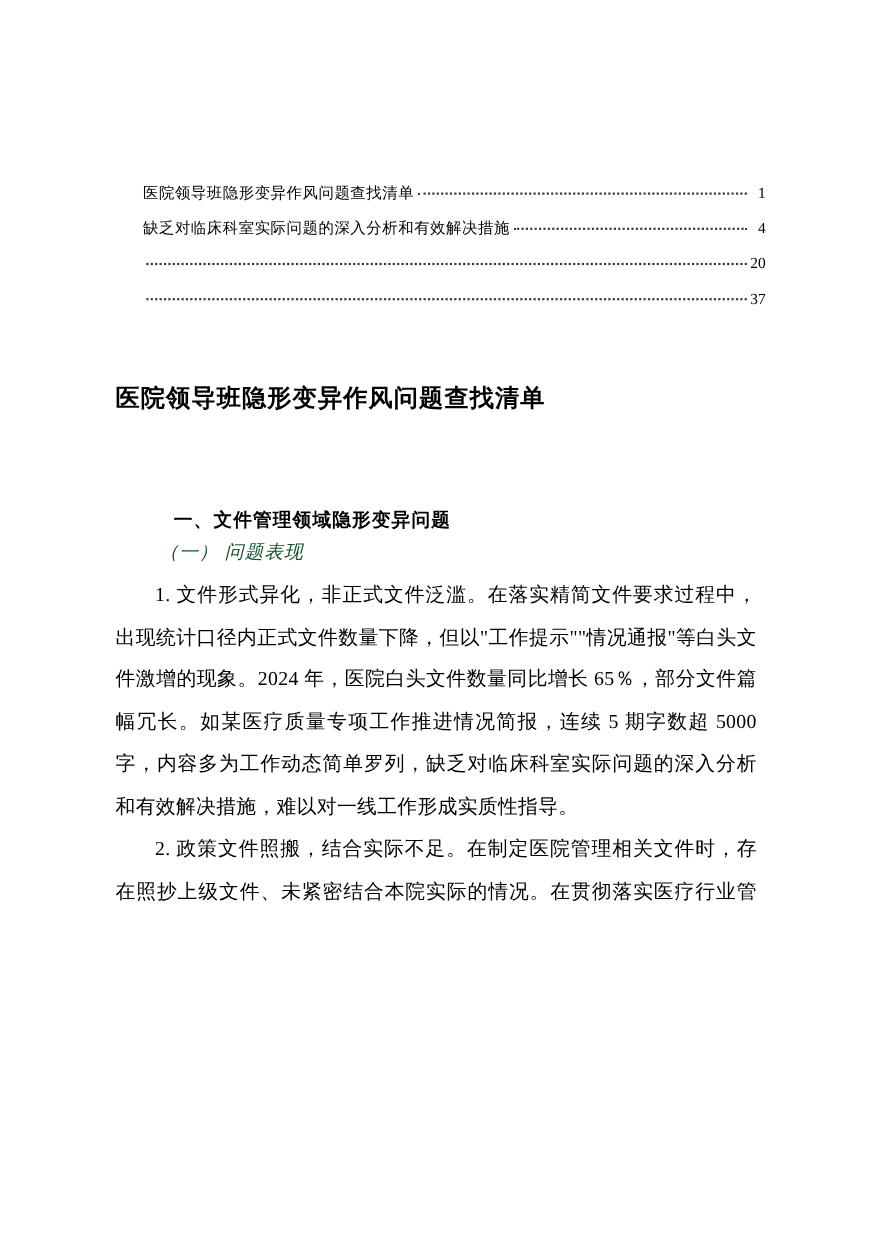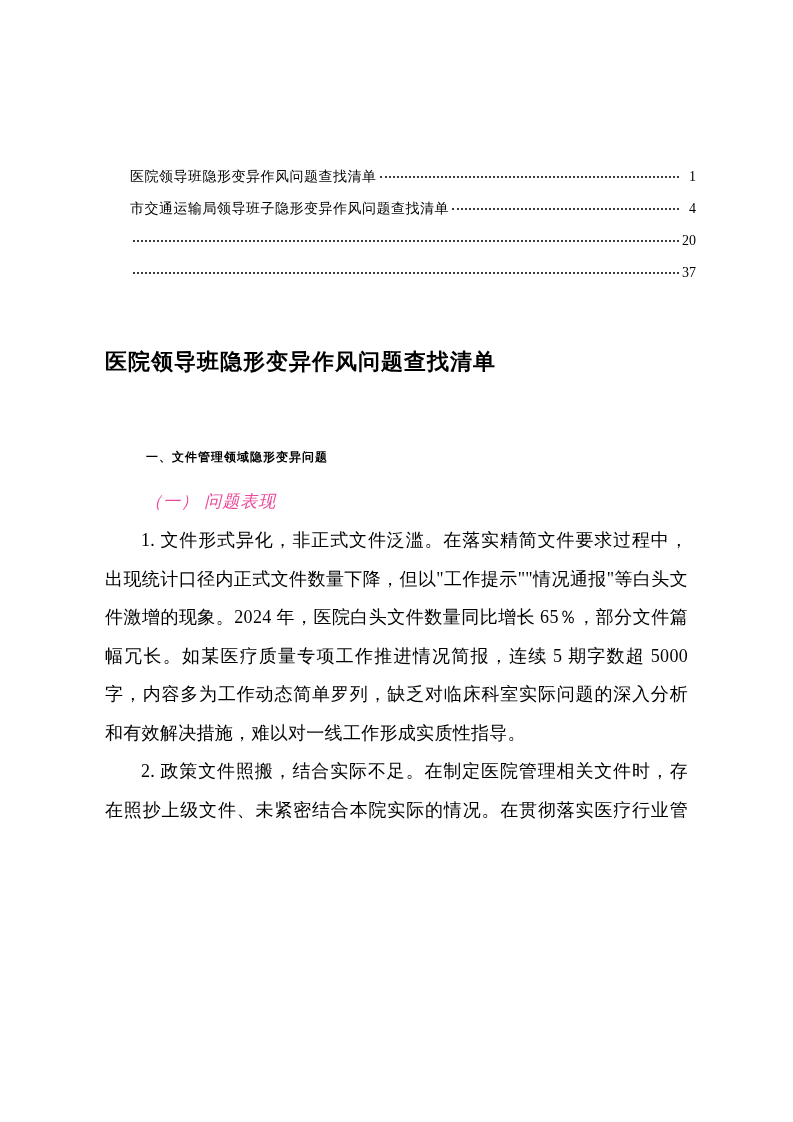--- a/index.html
+++ b/index.html
@@ -59,40 +59,40 @@
     font-weight: 700;
     letter-spacing: 1px;
     color: #000000;
   }
 
   
   .section-heading {
     position: absolute;
     top: 449px;
     left: 146px;
-    margin: 0;
+    margin: 12px;
     font-family: "Liberation Sans", "DejaVu Sans", sans-serif;
-    font-size: 12px;
+    font-size: 17px;
     font-weight: 700;
     letter-spacing: 1px;
     color: #000000;
   }
 
   
   .subsection-heading {
     position: absolute;
     top: 490px;
     left: 145px;
     margin: 0;
     font-family: "Liberation Serif", "DejaVu Serif", serif;
     font-size: 17px;
     font-weight: 500;
     font-style: italic;
     letter-spacing: 1px;
-    color: #ec4899;
+    color: #14532d;
   }
 
   
   .doc-body {
     position: absolute;
     top: 521px;
     left: 105px;
     width: 583px;
     font-size: 18px;
     line-height: 38.5px;
@@ -121,21 +121,21 @@
 
 <div class="page">
 
   <nav class="toc">
       <div class="toc-entry">
         <span class="toc-title">医院领导班隐形变异作风问题查找清单</span>
         <span class="toc-leader"></span>
         <span class="toc-page">1</span>
       </div>
       <div class="toc-entry">
-        <span class="toc-title">市交通运输局领导班子隐形变异作风问题查找清单</span>
+        <span class="toc-title">缺乏对临床科室实际问题的深入分析和有效解决措施</span>
         <span class="toc-leader"></span>
         <span class="toc-page">4</span>
       </div>
       <div class="toc-entry">
         <span class="toc-leader"></span>
         <span class="toc-page">20</span>
       </div>
       <div class="toc-entry">
         <span class="toc-leader"></span>
         <span class="toc-page">37</span>

